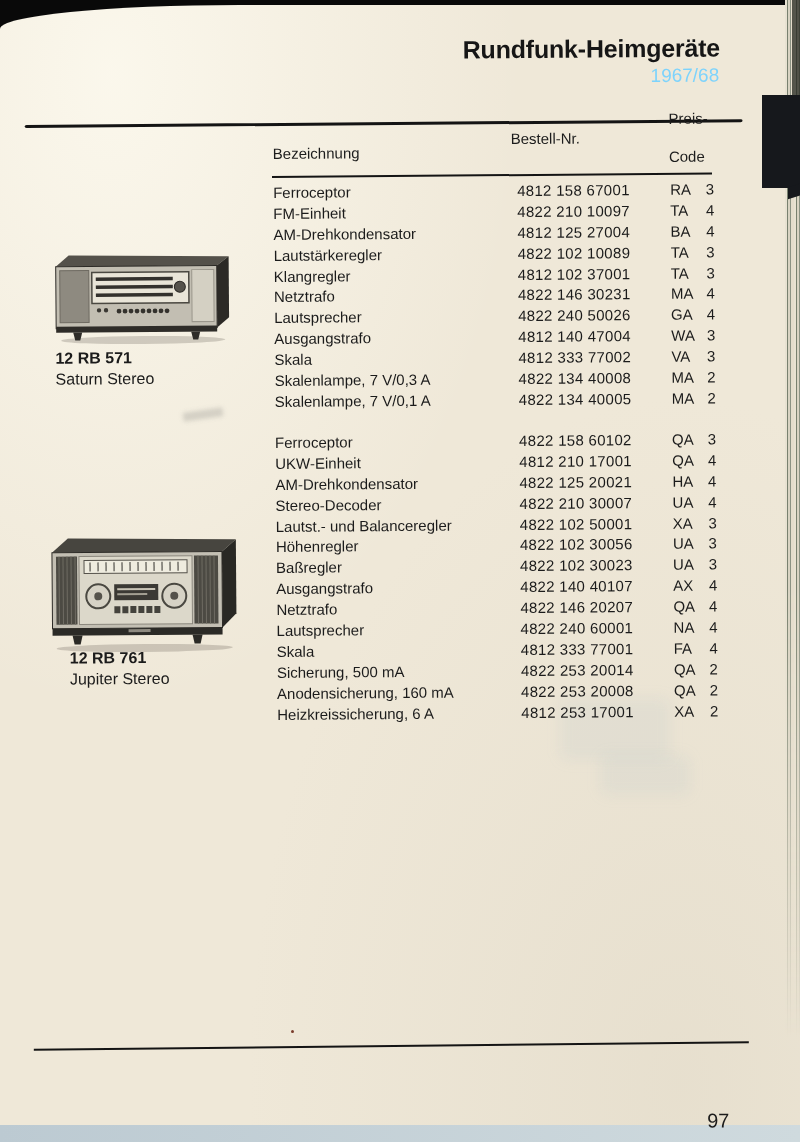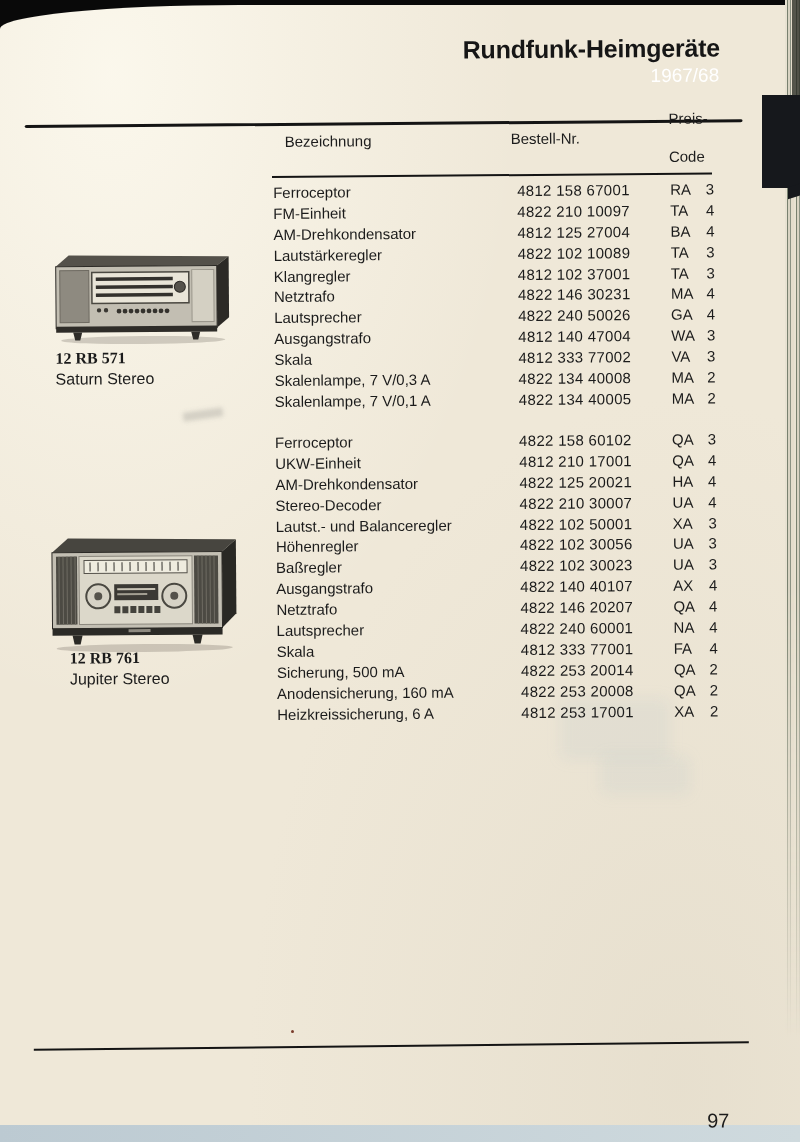--- a/index.html
+++ b/index.html
@@ -49,43 +49,43 @@
   .ghost.g1{left:560px;top:698px;width:110px;height:62px;}
   .ghost.g2{left:600px;top:755px;width:90px;height:40px;}
   .smudge{position:absolute;left:183px;top:410px;width:40px;height:9px;
     background:rgba(120,120,115,.25);filter:blur(2px);transform:rotate(-8deg);}
   .speck{position:absolute;left:291px;top:1030px;width:3px;height:3px;border-radius:50%;background:#7a3c2c;}
 
   
   .content{position:absolute;left:0;top:0;width:800px;height:1142px;transform:rotate(-0.45deg);transform-origin:400px 560px;}
 
   .title{position:absolute;right:76px;top:36px;font-size:25px;font-weight:700;letter-spacing:-.2px;color:#161616;}
-  .year{position:absolute;right:77px;top:67px;font-size:19px;color:#ffffff;}
+  .year{position:absolute;right:77px;top:67px;font-size:19px;color:#7dd3fc;}
 
   .rule{position:absolute;background:#141414;}
   .rule.top{left:28px;top:122px;width:718px;height:3px;border-radius:2px/1.5px;}
   .rule.head{left:275px;top:175px;width:440px;height:2px;}
   .rule.bottom{left:30px;top:1045px;width:715px;height:2px;}
 
   .th{position:absolute;font-size:15px;color:#1c1c1c;}
-  .th.designation{left:276px;top:132px;margin-left:12px;}
+  .th.designation{left:276px;top:144px;}
   .th.order{left:514px;top:131px;}
   .th.price1{left:672px;top:112px;}
   .th.price2{left:672px;top:150px;text-align:right;}
 
   .sec{position:absolute;left:276px;width:441px;}
   .sec.s0{top:182px;}
   .sec.s1{top:432px;}
   .prow{display:flex;height:20.9px;line-height:20.9px;font-size:15px;white-space:nowrap;}
   .c-des{width:244px;}
   .c-ord{width:153px;letter-spacing:.3px;}
   .c-code{width:44px;display:flex;justify-content:space-between;align-items:center;}
 
   .model{position:absolute;font-size:16px;}
-  .model .num{font-weight:700;font-family:Liberation Serif, serif;}
+  .model .num{font-weight:700;}
   .model.m0{left:57px;top:346px;}
   .model.m1{left:48px;top:646px;margin-left:21px;}
   .model div{height:20.5px;line-height:20.5px;}
 
   .photo{position:absolute;}
   .photo.p0{left:53px;top:242px;width:182px;height:102px;}
   .photo.p1{left:46px;top:524px;width:194px;height:132px;}
 
   .pageno{position:absolute;right:75px;top:1112px;font-size:20px;color:#1c1c1c;}
 </style>

